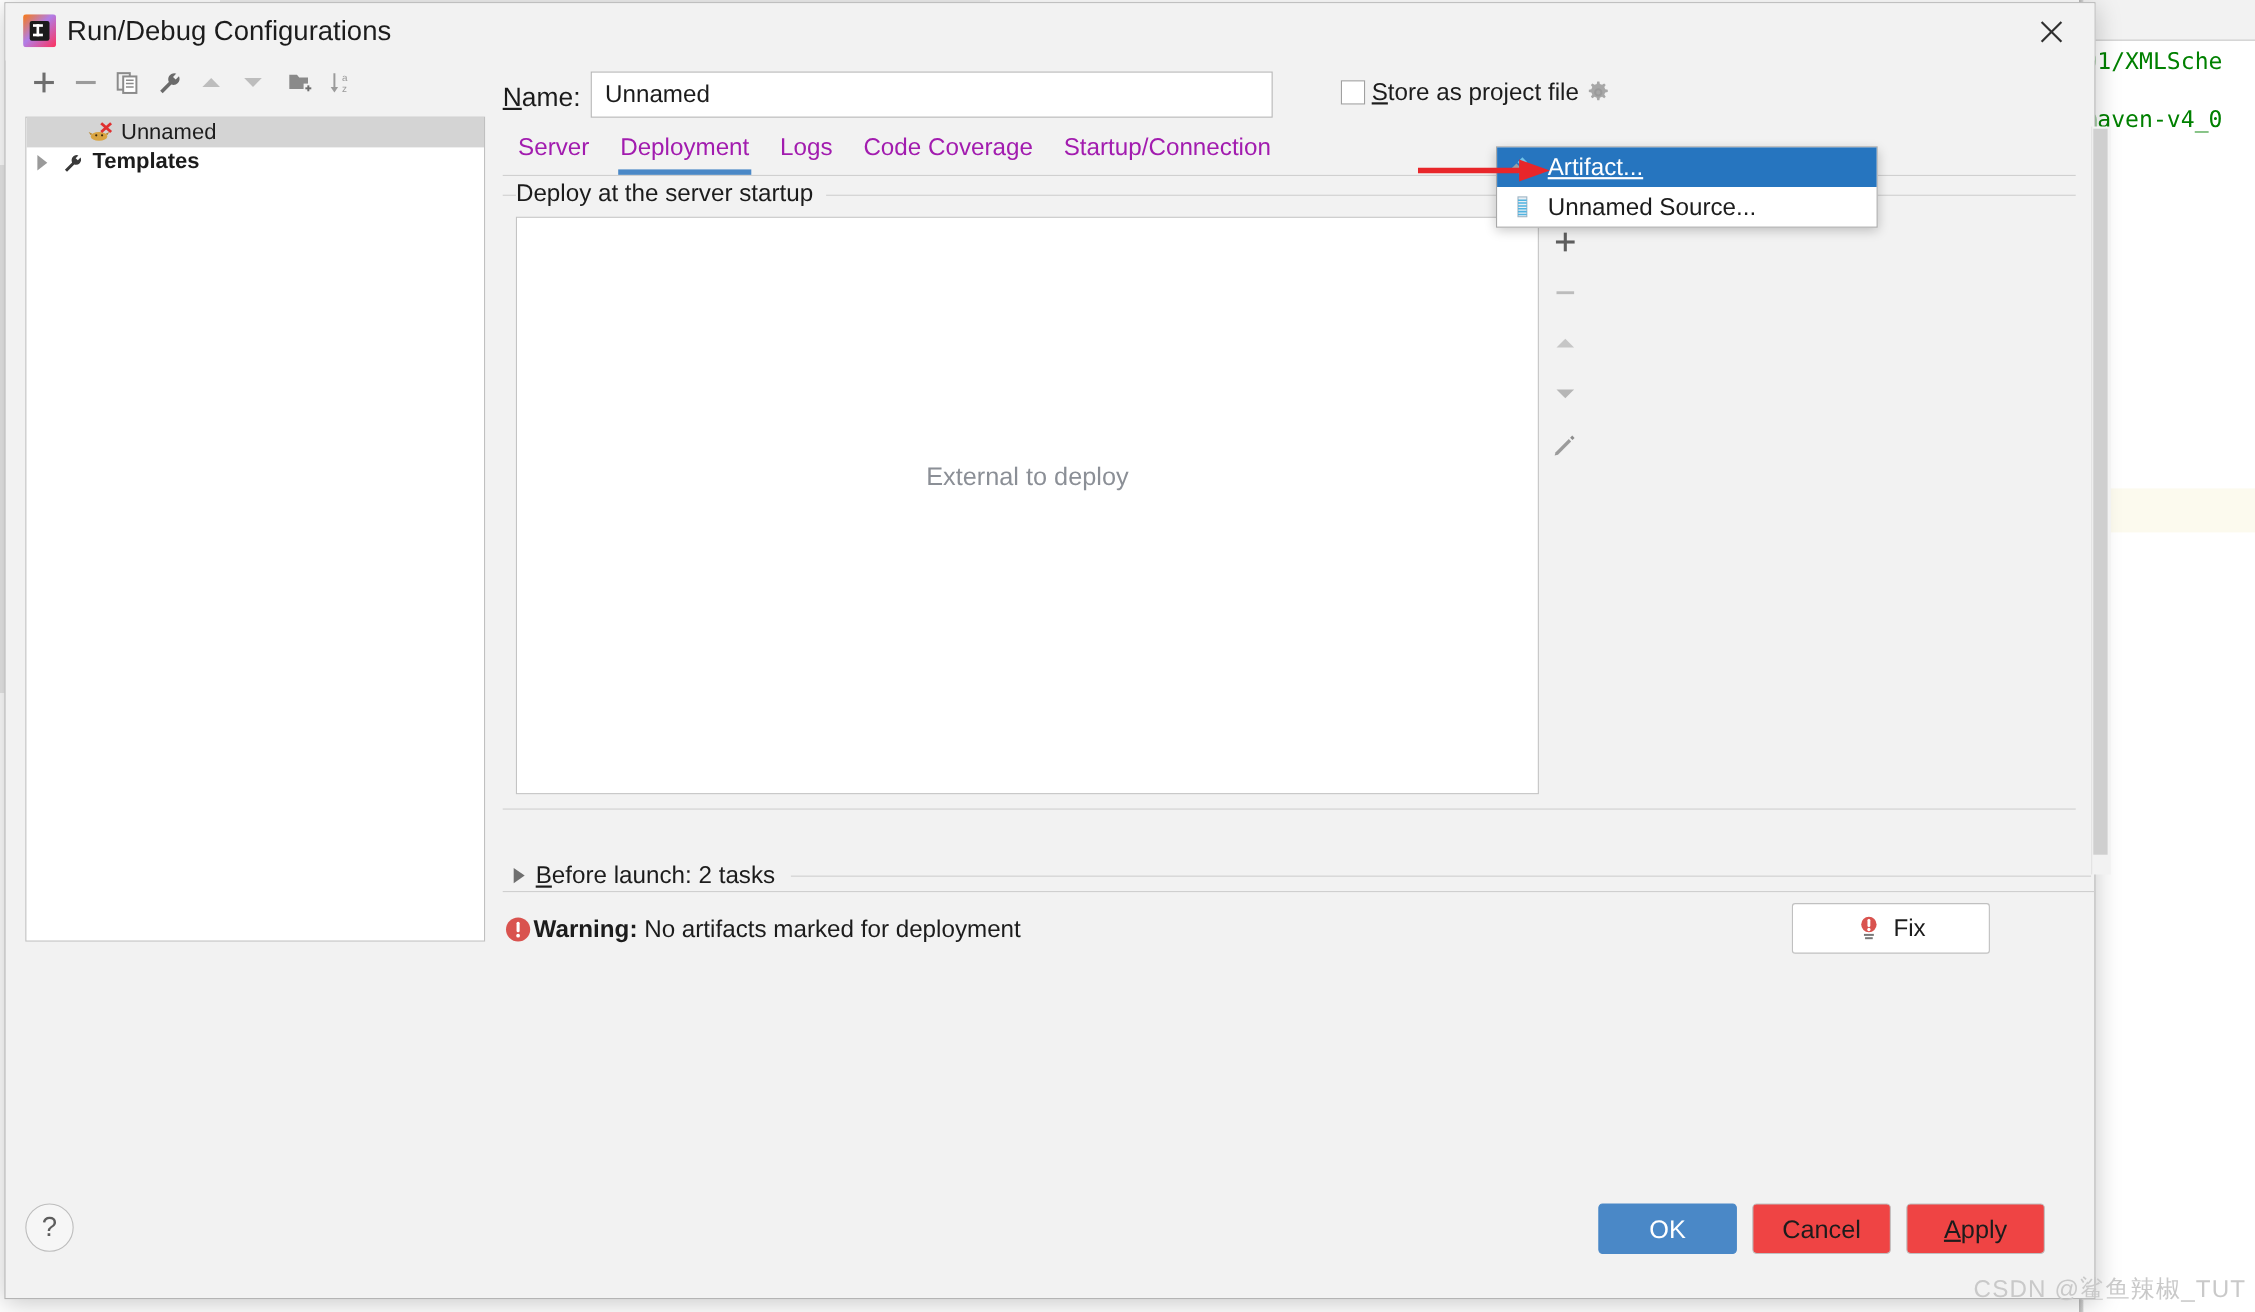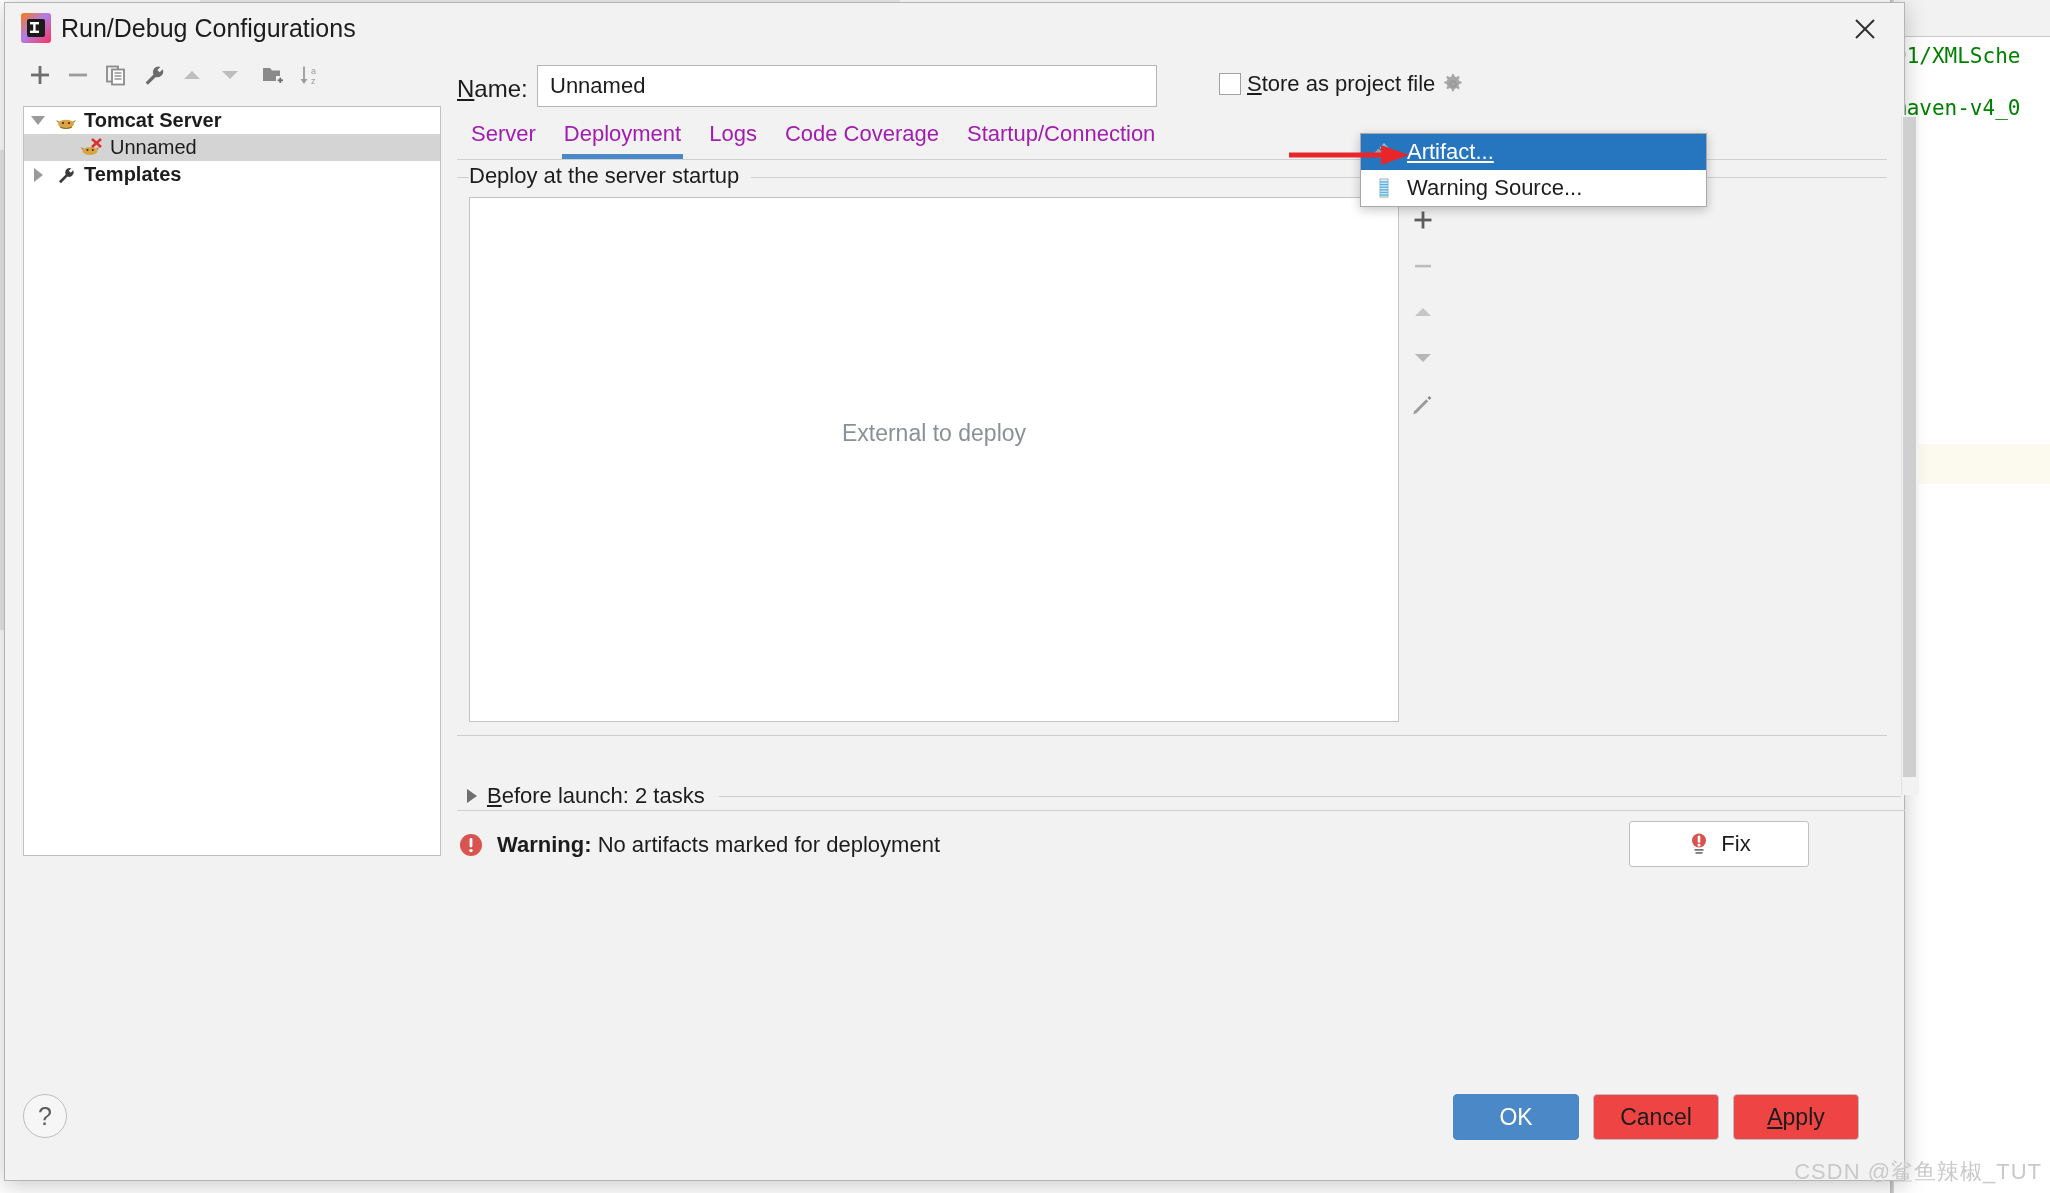--- a/index.html
+++ b/index.html
@@ -402,21 +402,20 @@
     background: #cfcfcf;
   }
 
   
   .warning-row {
     position: absolute;
     left: 0px; top: 766px;
     width: 1448px; height: 48px;
     display: flex;
     align-items: center;
-    gap: 12px;
   }
   .warn-text {
     font-size: 22px;
     color: #1c1c1c;
   }
   .warn-text b { font-weight: bold; }
 
   .fix-btn {
     position: absolute;
     left: 1172px; top: 766px;
@@ -583,36 +582,20 @@
           <line x1="5" y1="3.5" x2="5" y2="18" stroke="#9b9b9b" stroke-width="1.8"></line>
           <polygon points="5,21 1.6,16 8.4,16" fill="#9b9b9b"></polygon>
           <text x="12" y="11" font-size="9" fill="#9b9b9b" font-family="Liberation Sans, sans-serif">a</text>
           <text x="12" y="21" font-size="9" fill="#9b9b9b" font-family="Liberation Sans, sans-serif">z</text>
         </svg>
       </span>
     </div>
 
     <div class="tree-panel">
 
-      <div class="tree-row">
-        <span class="tree-toggle">
-            <span class="tri"></span>
-          </span>
-        <span class="tree-icon">
-          <svg width="22" height="20" viewBox="0 0 22 20">
-            <ellipse cx="11" cy="13" rx="8" ry="4.2" fill="#d9a441"></ellipse>
-            <path d="M3 12 L1 9 L4.5 10.5 Z" fill="#b9862b"></path>
-            <path d="M19 12 L21 9 L17.5 10.5 Z" fill="#b9862b"></path>
-            <circle cx="8" cy="12" r="1.1" fill="#3b2a10"></circle>
-            <circle cx="14" cy="12" r="1.1" fill="#3b2a10"></circle>
-            <path d="M5 16 Q11 19 17 16" stroke="#8e6a22" stroke-width="1.2" fill="none"></path>
-          </svg>
-        </span>
-        <span class="tree-label bold">Tomcat Server</span>
-      </div>
 
       <div class="tree-row selected">
         <span class="tree-toggle"></span>
         <span class="tree-icon indent-0" style="margin-left:26px;position:relative;">
           <svg width="24" height="22" viewBox="0 0 24 22">
             <ellipse cx="10" cy="14" rx="7.5" ry="4" fill="#d9a441"></ellipse>
             <path d="M2.5 13 L0.6 10 L4 11.5 Z" fill="#b9862b"></path>
             <path d="M17.5 13 L19.4 10 L16 11.5 Z" fill="#b9862b"></path>
             <circle cx="7.5" cy="13" r="1" fill="#3b2a10"></circle>
             <circle cx="12.8" cy="13" r="1" fill="#3b2a10"></circle>
@@ -737,21 +720,21 @@
             <svg width="22" height="22" viewBox="0 0 22 22">
               <rect x="7" y="2" width="8" height="18" fill="#e7eef4" stroke="#9fb4c4" stroke-width="1"></rect>
               <line x1="7" y1="5" x2="15" y2="5" stroke="#4fb3e0" stroke-width="1.4"></line>
               <line x1="7" y1="7.6" x2="15" y2="7.6" stroke="#4fb3e0" stroke-width="1.4"></line>
               <line x1="7" y1="10.2" x2="15" y2="10.2" stroke="#4fb3e0" stroke-width="1.4"></line>
               <line x1="7" y1="12.8" x2="15" y2="12.8" stroke="#4fb3e0" stroke-width="1.4"></line>
               <line x1="7" y1="15.4" x2="15" y2="15.4" stroke="#4fb3e0" stroke-width="1.4"></line>
               <line x1="7" y1="18" x2="15" y2="18" stroke="#4fb3e0" stroke-width="1.4"></line>
             </svg>
           </span>
-          <span>Warning Source...</span>
+          <span>Unnamed Source...</span>
         </div>
       </div>
 
       <div class="red-arrow">
         <svg width="120" height="24" viewBox="0 0 120 24">
           <line x1="0" y1="12" x2="96" y2="12" stroke="#e8262a" stroke-width="5"></line>
           <polygon points="120,12 92,2 92,22" fill="#e8262a"></polygon>
         </svg>
       </div>
 

